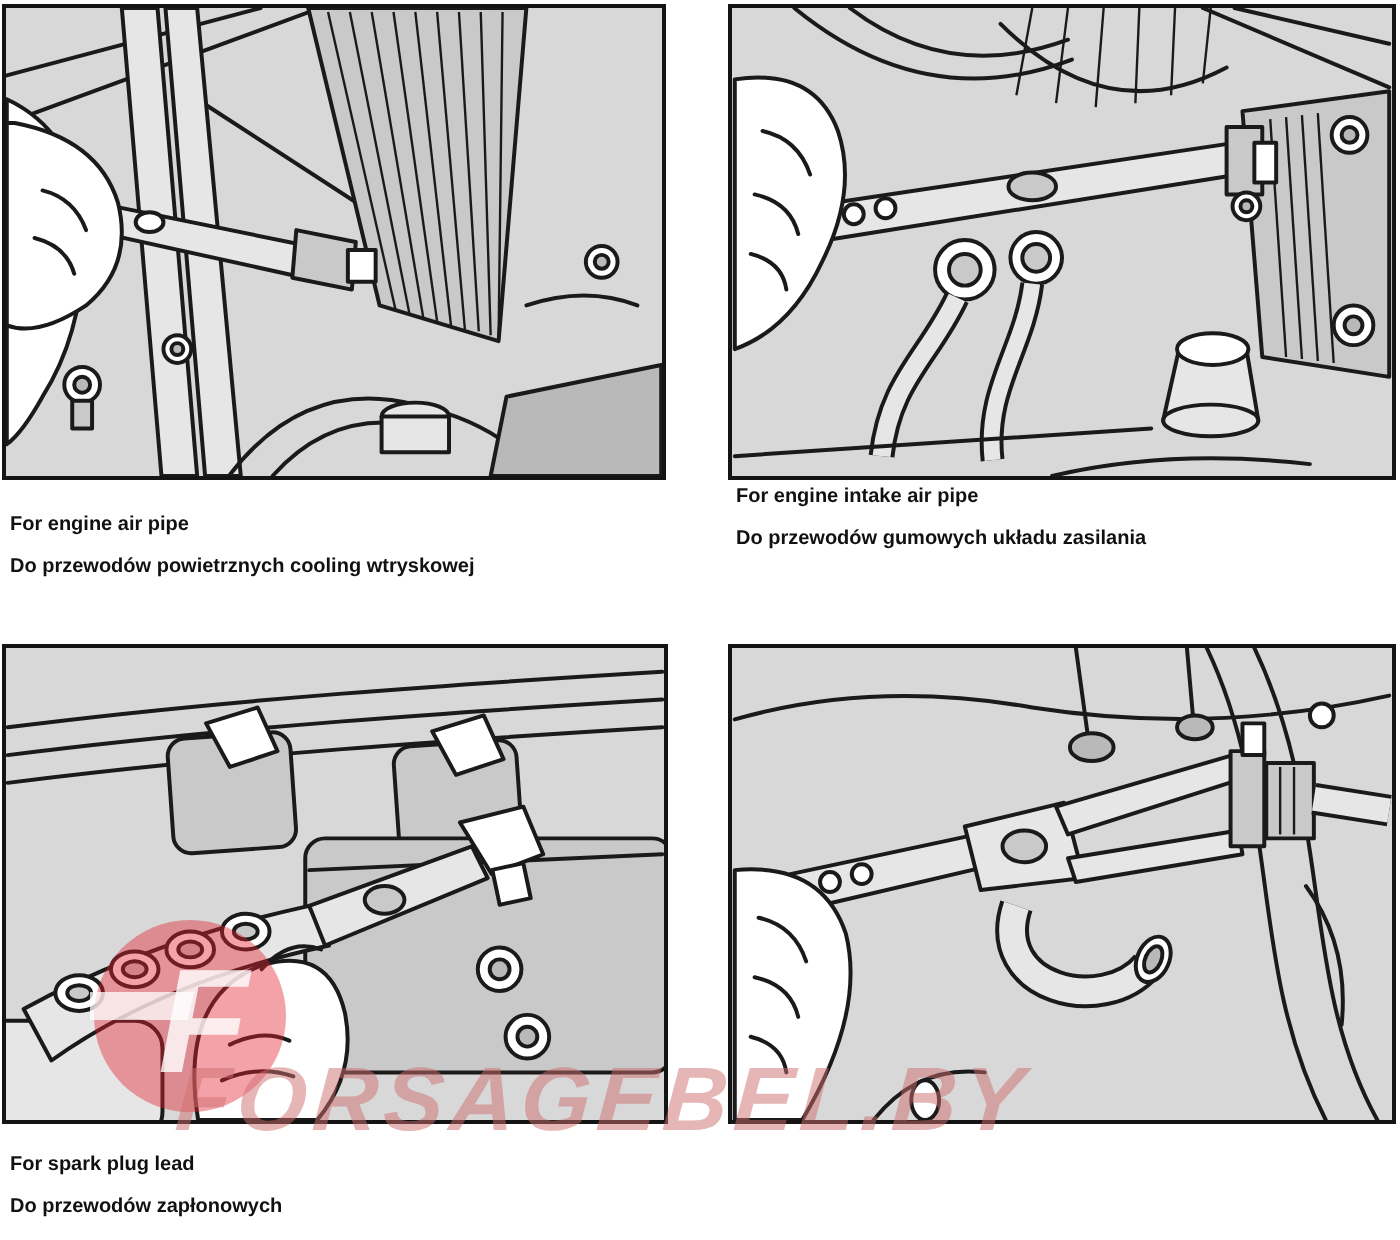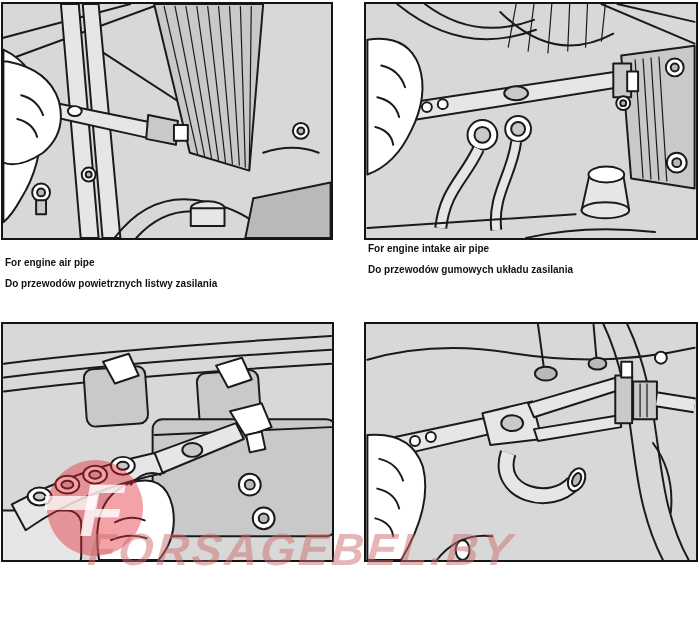--- a/index.html
+++ b/index.html
@@ -237,25 +237,29 @@
       <path class="ln" d="M10,166 Q28,170 32,186"></path>
       <path class="ln" d="M8,196 Q24,200 26,214"></path>
 
       <path class="ln" d="M70,238 Q92,210 126,214"></path>
       <ellipse class="fw" cx="96" cy="228" rx="7" ry="10"></ellipse>
     </svg>
   </figure>
 
   <div class="caption" id="caption-1">
     <div>For engine air pipe</div>
-    <div>Do przewodów powietrznych listwy zasilania</div>
+    <div>Do przewodów powietrznych cooling wtryskowej</div>
   </div>
   <div class="caption" id="caption-2">
     <div>For engine intake air pipe</div>
     <div>Do przewodów gumowych układu zasilania</div>
+  </div>
+  <div class="caption" id="caption-3">
+    <div>For spark plug lead</div>
+    <div>Do przewodów zapłonowych</div>
   </div>
 
   <div class="wm-layer">
     <svg class="wm-logo" viewBox="0 0 100 100">
       <circle cx="50" cy="50" r="48" fill="rgba(227,36,48,0.42)"></circle>
       <rect x="2" y="38" width="58" height="14" fill="rgba(255,255,255,0.75)" transform="skewX(-12)"></rect>
       <text x="34" y="78" font-family="Liberation Sans, sans-serif" font-size="74" font-style="italic" font-weight="bold" fill="rgba(255,255,255,0.8)">F</text>
     </svg>
     <div class="wm-text">FORSAGEBEL.BY</div>
   </div>

